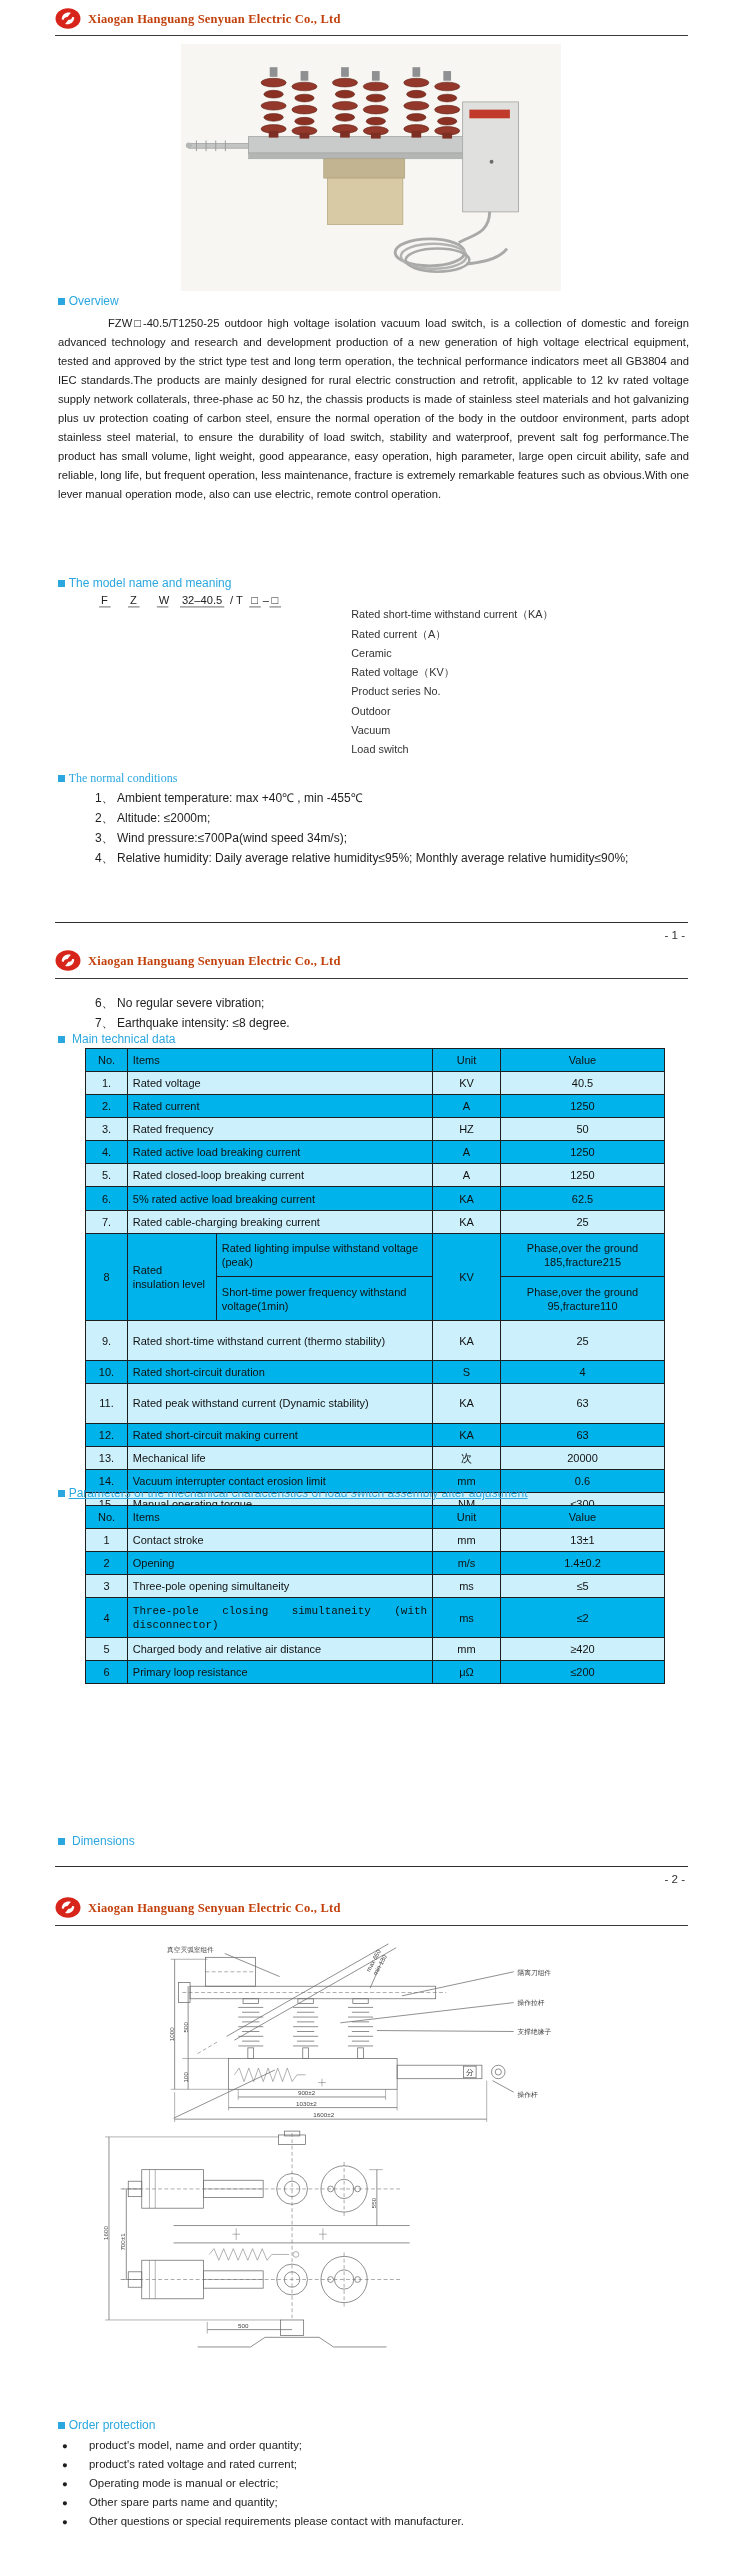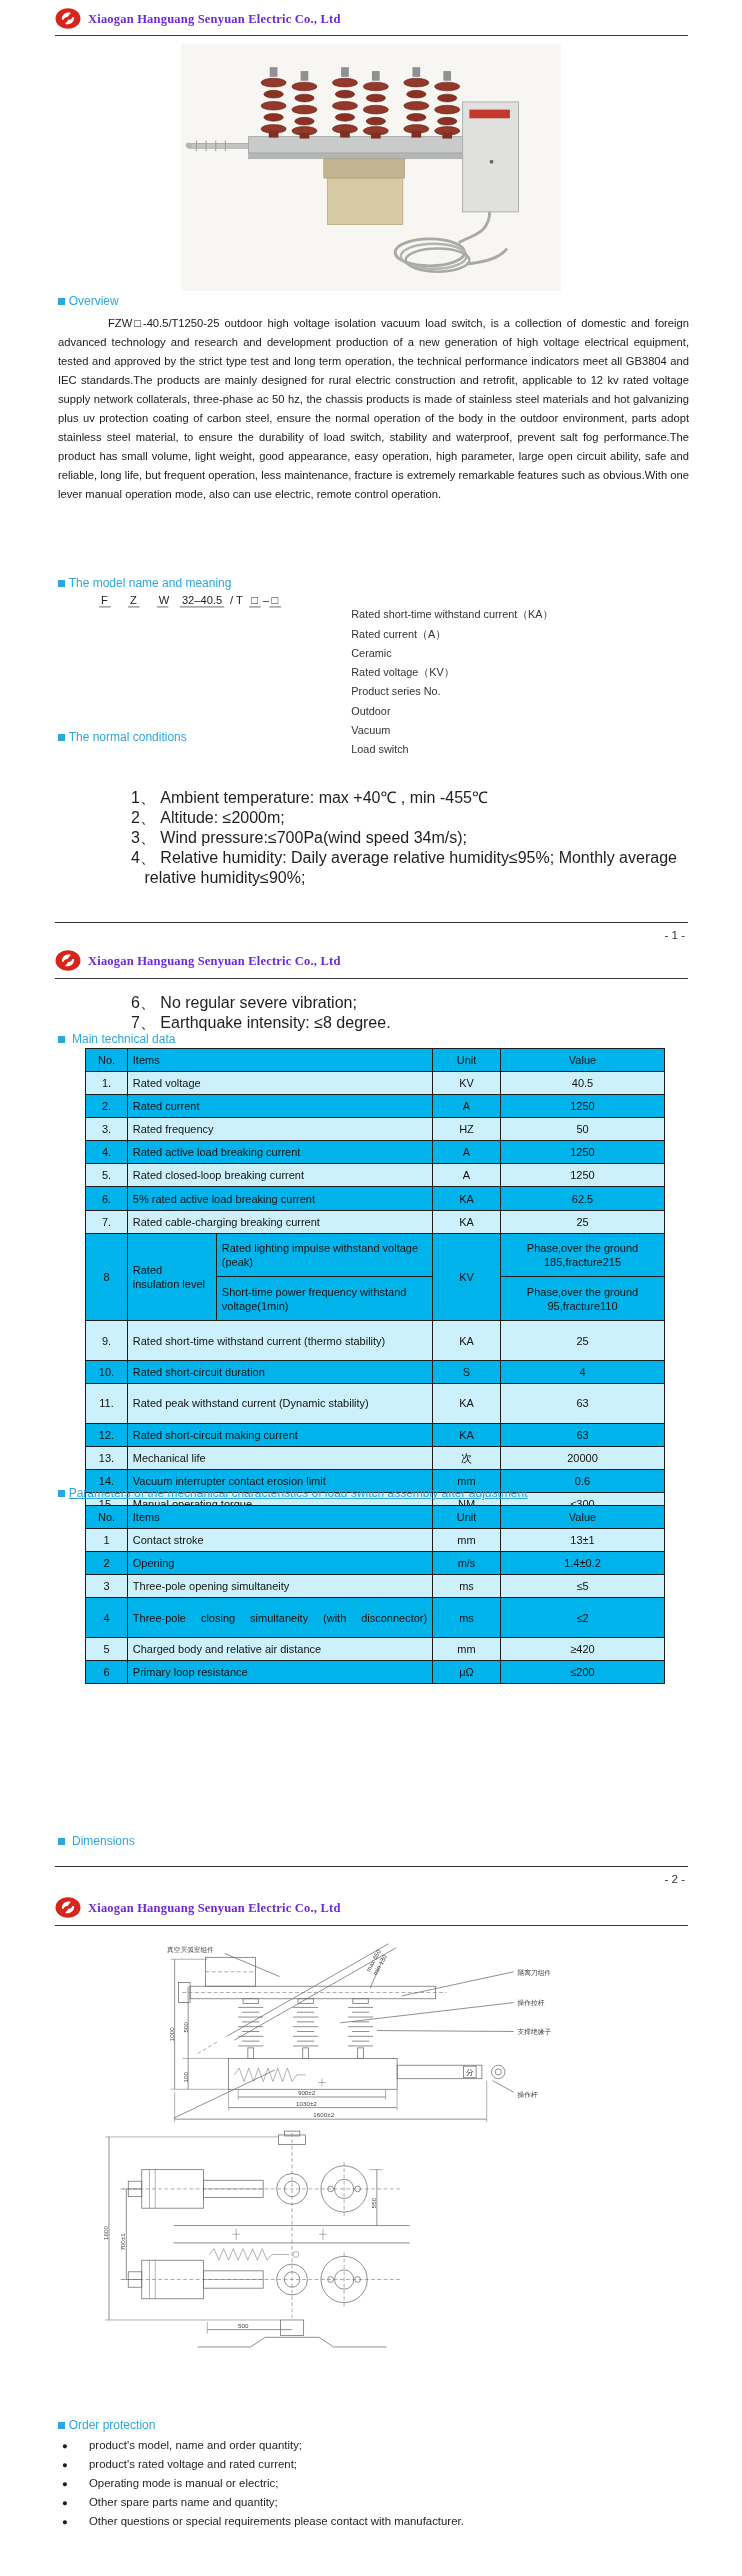--- a/index.html
+++ b/index.html
@@ -8,35 +8,35 @@
     font-family:"Liberation Sans", sans-serif;color:#1e1e1e;
     -webkit-font-smoothing:antialiased;
   }
   .abs{position:absolute;}
   
   .hdr{position:absolute;left:55px;width:633px;height:29px;}
   .hdr .logo{position:absolute;left:0;top:0;width:26px;height:23px;}
   .hdr .coname{
     position:absolute;left:33px;top:4.8px;
     font-family:"Liberation Serif", serif;font-weight:bold;
-    font-size:12.5px;color:#6d28d9;letter-spacing:0.2px;white-space:nowrap;
+    font-size:12.5px;color:#c2410c;letter-spacing:0.2px;white-space:nowrap;
   }
   .rule{position:absolute;left:55px;width:633px;height:0;border-top:1.9px solid #2e2e2e;}
   .rule.thin{border-top-width:1.4px;border-top-color:#3a3a3a;}
   .pagenum{position:absolute;right:58px;font-size:11.6px;color:#333;}
   
   .sechead{position:absolute;left:58px;font-size:12px;color:#2ba7df;white-space:nowrap;}
   .sechead .sq{display:inline-block;width:6.8px;height:6.8px;background:#2ba7df;margin-right:3.9px;}
   
   .para{
     position:absolute;left:58px;width:631px;font-size:11.2px;line-height:19px;
     text-align:justify;color:#1b1b1b;
   }
   .para .ind{display:inline-block;width:50px;}
-  .clist{position:absolute;left:95px;width:555px;font-size:16px;margin-left:36px;}
+  .clist{position:absolute;left:95px;width:555px;font-size:12px;}
   .clist .li{line-height:20px;padding-left:13.5px;text-indent:-13.5px;}
   
   table.tek{
     position:absolute;left:85px;width:579px;border-collapse:collapse;
     font-size:11px;color:#111;table-layout:fixed;
     border:1.9px solid #161616;
     padding-left:12px;
   }
   table.tek td{border:1px solid #1d1d1d;padding:1.9px 4.8px;height:18.3px;line-height:14px;}
   table.tek .c{text-align:center;}
@@ -194,21 +194,21 @@
   <text x="304" y="27.5">Rated short-time withstand current（KA）</text>
   <text x="304" y="47.5">Rated current（A）</text>
   <text x="304" y="67.5" fill="#6e6e6e">Ceramic</text>
   <text x="304" y="87.5">Rated voltage（KV）</text>
   <text x="304" y="107.5">Product series No.</text>
   <text x="304" y="127.5">Outdoor</text>
   <text x="304" y="147.5">Vacuum</text>
   <text x="304" y="167.5">Load switch</text>
 </svg>
 
-<div class="sechead" style="top:730px;"><span class="sq"></span><span>The normal conditions</span></div>
+<div class="sechead" style="top:771px;font-family:Liberation Serif, serif;"><span class="sq"></span><span>The normal conditions</span></div>
 <div class="clist" style="top:788px;">
   <div class="li">1、 Ambient temperature:  max +40℃ , min -455℃</div>
   <div class="li">2、 Altitude: ≤2000m;</div>
   <div class="li">3、 Wind pressure:≤700Pa(wind speed 34m/s);</div>
   <div class="li">4、 Relative humidity: Daily average relative humidity≤95%; Monthly average relative humidity≤90%;</div>
 </div>
 
 <div class="rule" style="top:922px;"></div>
 <div class="pagenum" style="top:928px;">- 1 -</div>
 
@@ -372,21 +372,21 @@
         <td class="c">1.4±0.2</td>
       </tr>
   <tr class="light">
         <td class="c">3</td>
         <td colspan="2">Three-pole opening simultaneity</td>
         <td class="c">ms</td>
         <td class="c">≤5</td>
       </tr>
   <tr class="dark">
         <td class="c">4</td>
-        <td colspan="2" class="just" style="height:35px;">Three-pole closing simultaneity (with disconnector)</td>
+        <td colspan="2" class="just" style="height:35px;font-family:Liberation Mono, monospace;">Three-pole closing simultaneity (with disconnector)</td>
         <td class="c">ms</td>
         <td class="c">≤2</td>
       </tr>
   <tr class="light">
         <td class="c">5</td>
         <td colspan="2">Charged body and relative air distance</td>
         <td class="c">mm</td>
         <td class="c">≥420</td>
       </tr>
   <tr class="dark">

